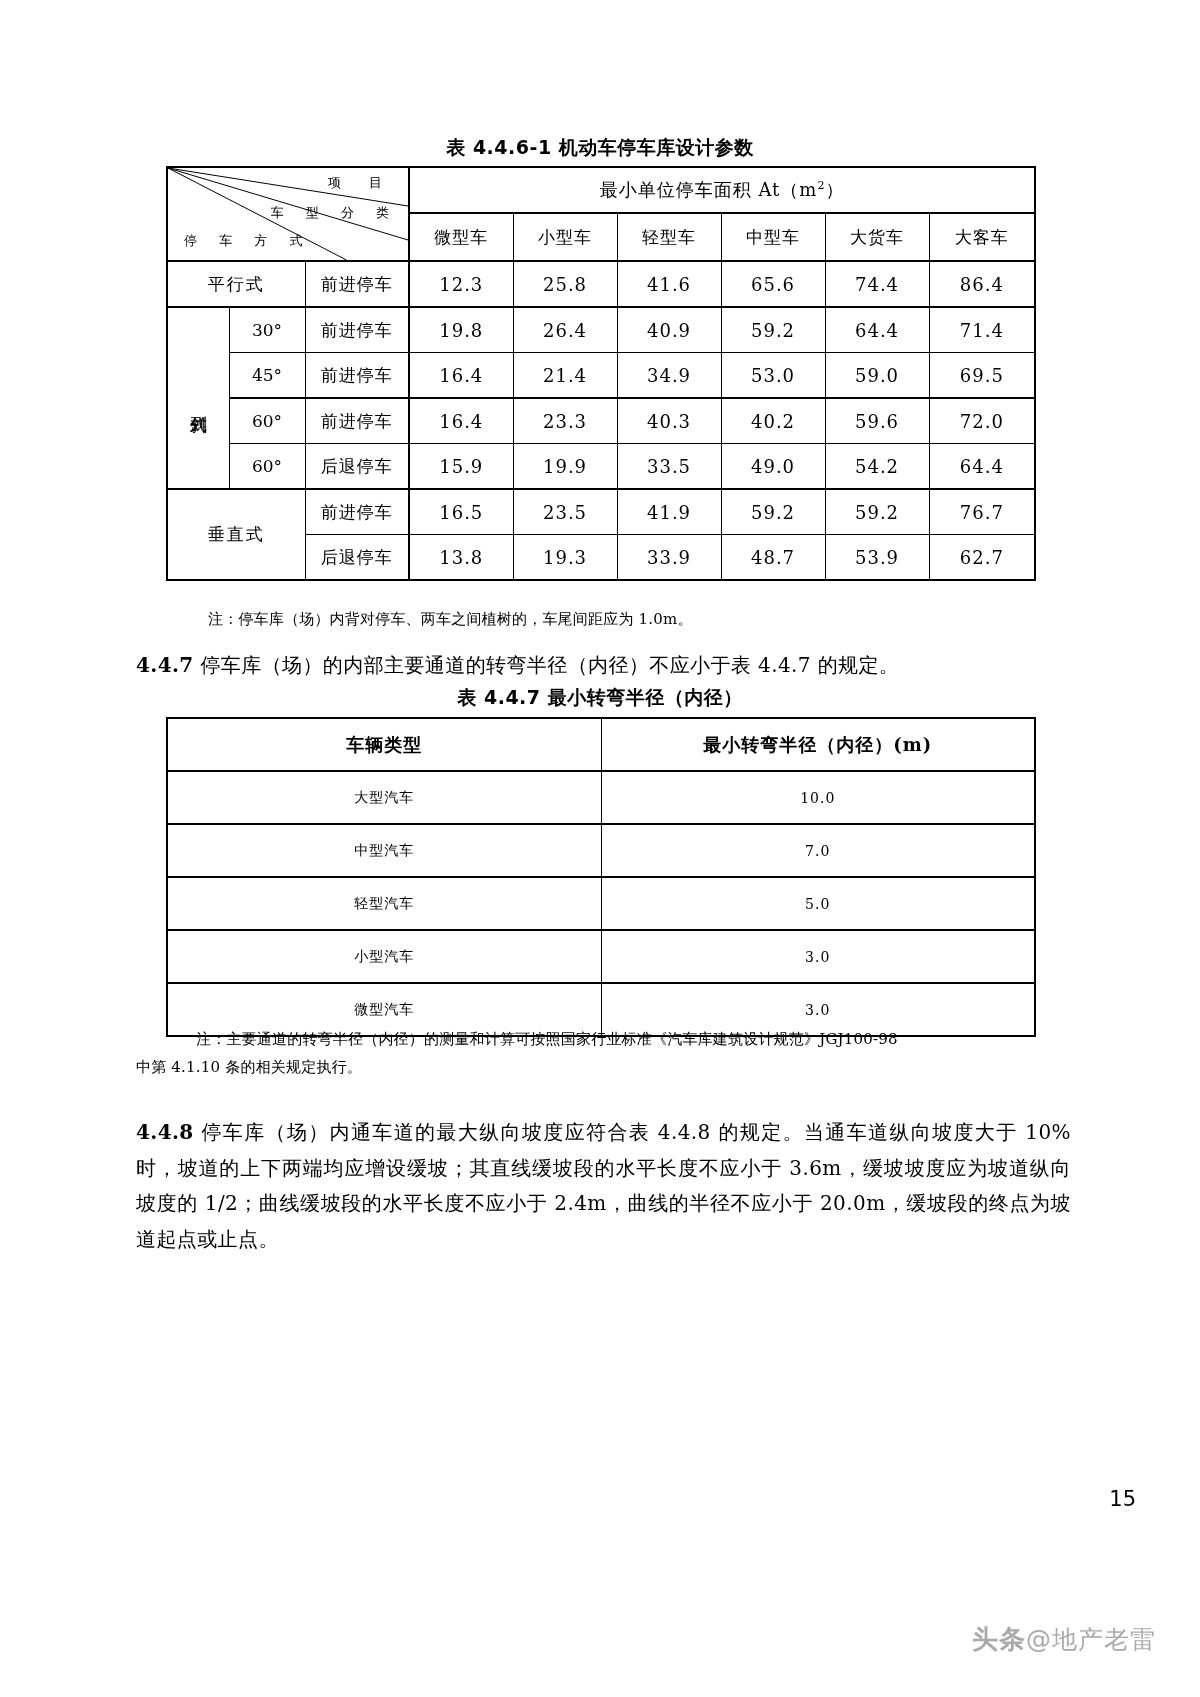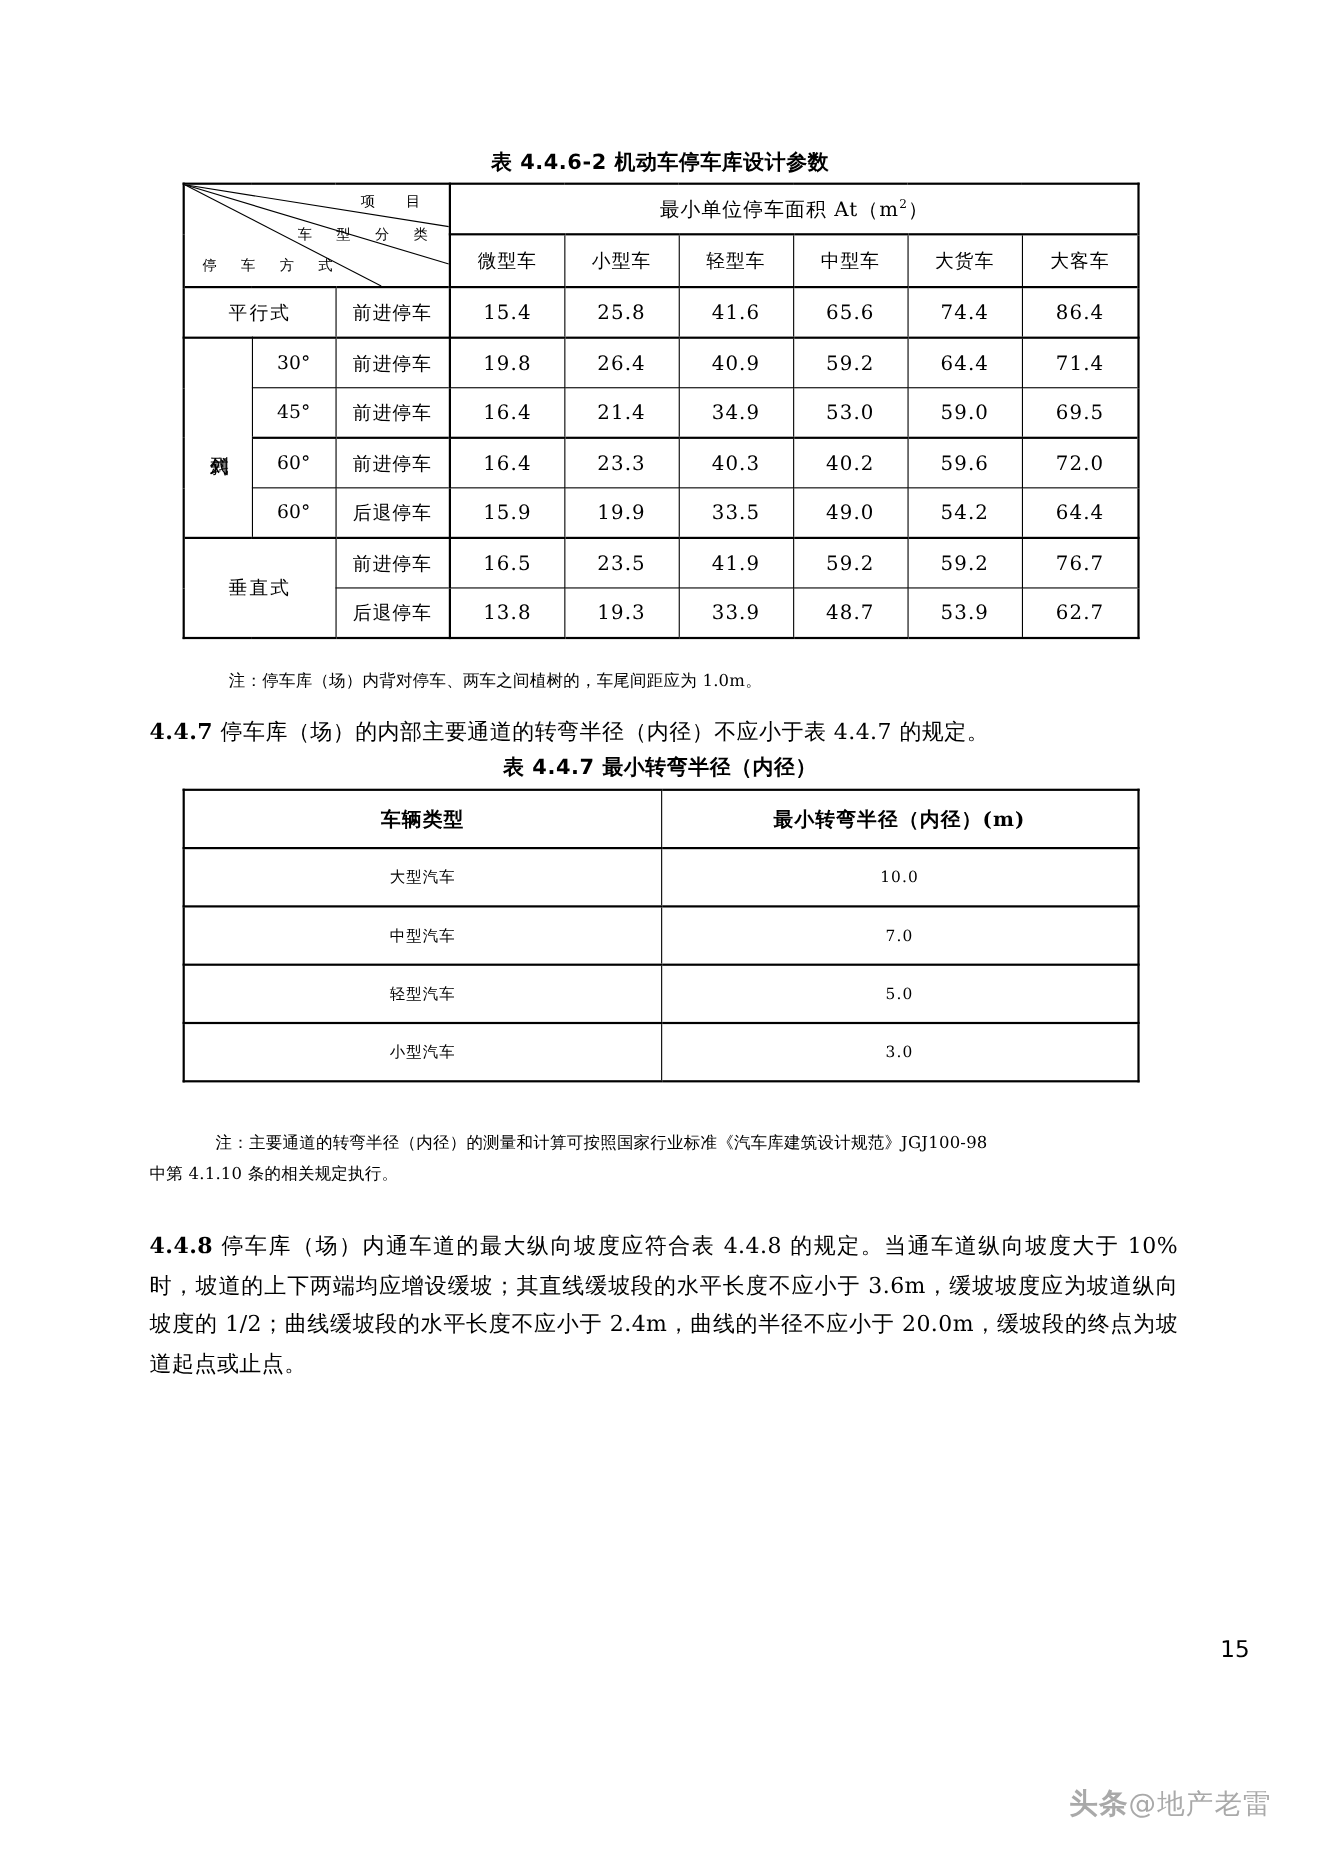--- a/index.html
+++ b/index.html
@@ -151,21 +151,21 @@
   #watermark .wm-logo {
     font-weight: bold;
     font-size: 26px;
   }
 </style>
 </head>
 <body>
 
 <div class="page">
 
-  <div class="table-title" style="position:absolute; left:166px; top:135px; width:868px;">表 4.4.6-2 机动车停车库设计参数</div>
+  <div class="table-title" style="position:absolute; left:166px; top:135px; width:868px;">表 4.4.6-1 机动车停车库设计参数</div>
 
   <div id="tbl-params">
     <table class="tbl">
       <colgroup>
         <col style="width:62px">
         <col style="width:76px">
         <col style="width:104px">
         <col style="width:104px">
         <col style="width:104px">
         <col style="width:104px">
@@ -196,21 +196,21 @@
           <td class="hdr-sub thick-t">小型车</td>
           <td class="hdr-sub thick-t">轻型车</td>
           <td class="hdr-sub thick-t">中型车</td>
           <td class="hdr-sub thick-t">大货车</td>
           <td class="hdr-sub thick-t outer-r">大客车</td>
         </tr>
 
         <tr>
           <td class="row-cell group outer-l thick-t thick-b" colspan="2">平行式</td>
           <td class="row-cell mode thick-t thick-b thick-r">前进停车</td>
-          <td class="row-cell num thick-t thick-b">15.4</td>
+          <td class="row-cell num thick-t thick-b">12.3</td>
           <td class="row-cell num thick-t thick-b">25.8</td>
           <td class="row-cell num thick-t thick-b">41.6</td>
           <td class="row-cell num thick-t thick-b">65.6</td>
           <td class="row-cell num thick-t thick-b">74.4</td>
           <td class="row-cell num thick-t thick-b outer-r">86.4</td>
         </tr>
 
         <tr>
           <td class="row-cell group-vert outer-l" rowspan="4">
             <span style="writing-mode:vertical-rl; display:inline-block;">斜列式</span>
@@ -311,20 +311,24 @@
           <td class="outer-r thick-b">7.0</td>
         </tr>
         <tr>
           <td class="outer-l thick-b">轻型汽车</td>
           <td class="outer-r thick-b">5.0</td>
         </tr>
         <tr>
           <td class="outer-l thick-b">小型汽车</td>
           <td class="outer-r thick-b">3.0</td>
         </tr>
+        <tr>
+          <td class="outer-l outer-b">微型汽车</td>
+          <td class="outer-r outer-b">3.0</td>
+        </tr>
       </tbody>
     </table>
   </div>
 
   <div class="note" style="left:196px; top:1028px; width:880px;">注：主要通道的转弯半径（内径）的测量和计算可按照国家行业标准《汽车库建筑设计规范》JGJ100-98</div>
   <div class="note" style="left:136px; top:1056px; width:900px;">中第 4.1.10 条的相关规定执行。</div>
 
   <div class="para" style="left:136px; top:1115px; width:935px;">
     <b>4.4.8</b>
     <span>停车库（场）内通车道的最大纵向坡度应符合表 4.4.8 的规定。当通车道纵向坡度大于 10%时，坡道的上下两端均应增设缓坡；其直线缓坡段的水平长度不应小于 3.6m，缓坡坡度应为坡道纵向坡度的 1/2；曲线缓坡段的水平长度不应小于 2.4m，曲线的半径不应小于 20.0m，缓坡段的终点为坡道起点或止点。</span>

